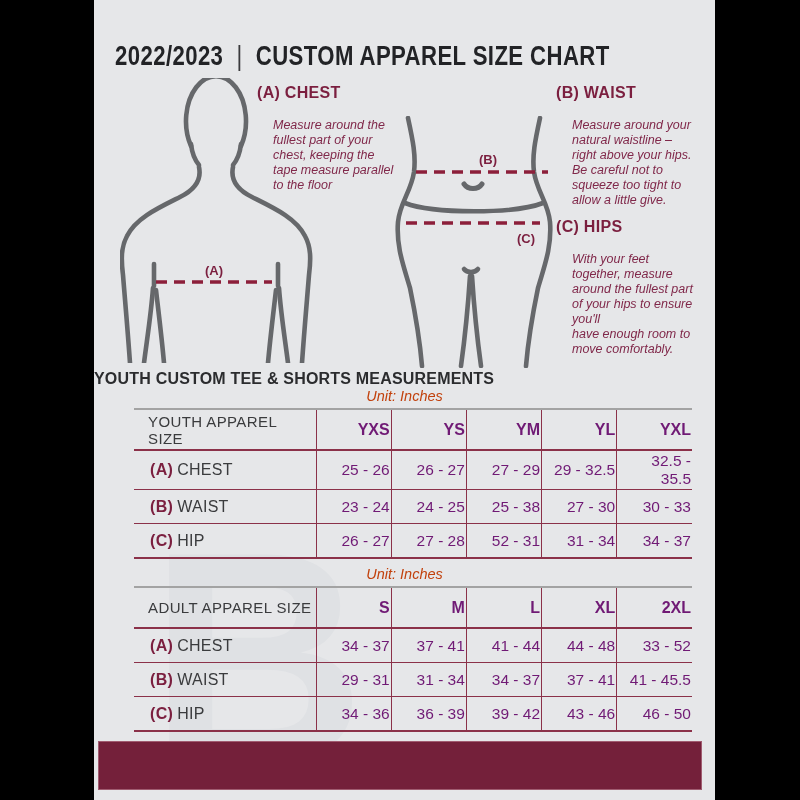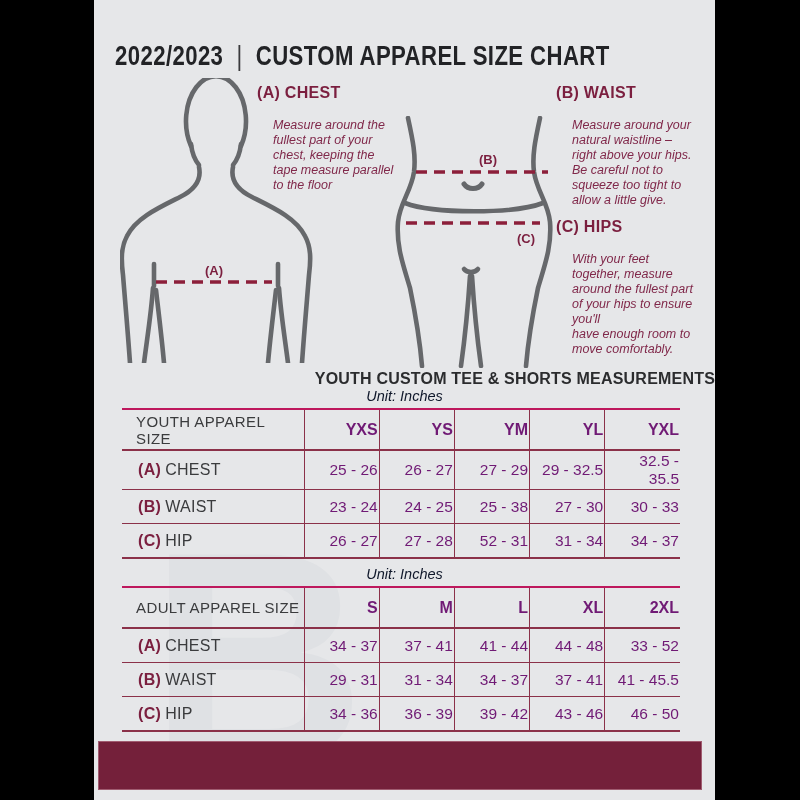--- a/index.html
+++ b/index.html
@@ -25,27 +25,27 @@
   
   .instr{position:absolute;z-index:2;width:154px;}
   .instr-head{font-size:16px;font-weight:700;color:#7b1f3f;letter-spacing:0.3px;
               margin:0 0 7px 0;}
   .instr-body{font-size:12.5px;font-style:italic;font-weight:500;color:#80284a;
               line-height:15px;white-space:pre-line;margin:16px;}
 
   .fig{position:absolute;z-index:1;}
 
   
-  .tbl-title{position:absolute;width:100%;text-align:right;z-index:2;
+  .tbl-title{position:absolute;width:100%;text-align:left;z-index:2;
              font-size:16px;font-weight:700;color:#2b2c2e;letter-spacing:0.2px;}
   .tbl-unit{position:absolute;width:100%;text-align:center;z-index:2;
-            font-size:14.5px;font-style:italic;color:#0f172a;}
-  .size-table{position:absolute;left:28px;z-index:2;width:558px;
+            font-size:14.5px;font-style:italic;color:#c2410c;}
+  .size-table{position:absolute;left:40px;z-index:2;width:558px;
               border-collapse:collapse;table-layout:fixed;
-              border-top:2px solid #be185d;border-bottom:2px solid #8b3149;}
+              border-top:2px solid #a3a3a3;border-bottom:2px solid #8b3149;}
   .size-table col.col-label{width:182px;}
   .size-table th,.size-table td{border:0;text-align:right;vertical-align:middle;
               color:#701a75;background:transparent;}
   .size-table th+th,.size-table td+td{border-left:1.5px solid #8b3149;}
   .size-table thead tr{border-bottom:2.5px solid #8b3149;}
   .size-table tbody tr{border-top:1.5px solid #8b3149;}
   .size-table tbody tr:first-child{border-top:0;}
   .size-table th{height:37px;font-size:16px;font-weight:700;}
   .size-table td{height:31px;font-size:15.5px;font-weight:500;}
   .size-table .label-cell{text-align:left;padding-left:14px;font-weight:400;

